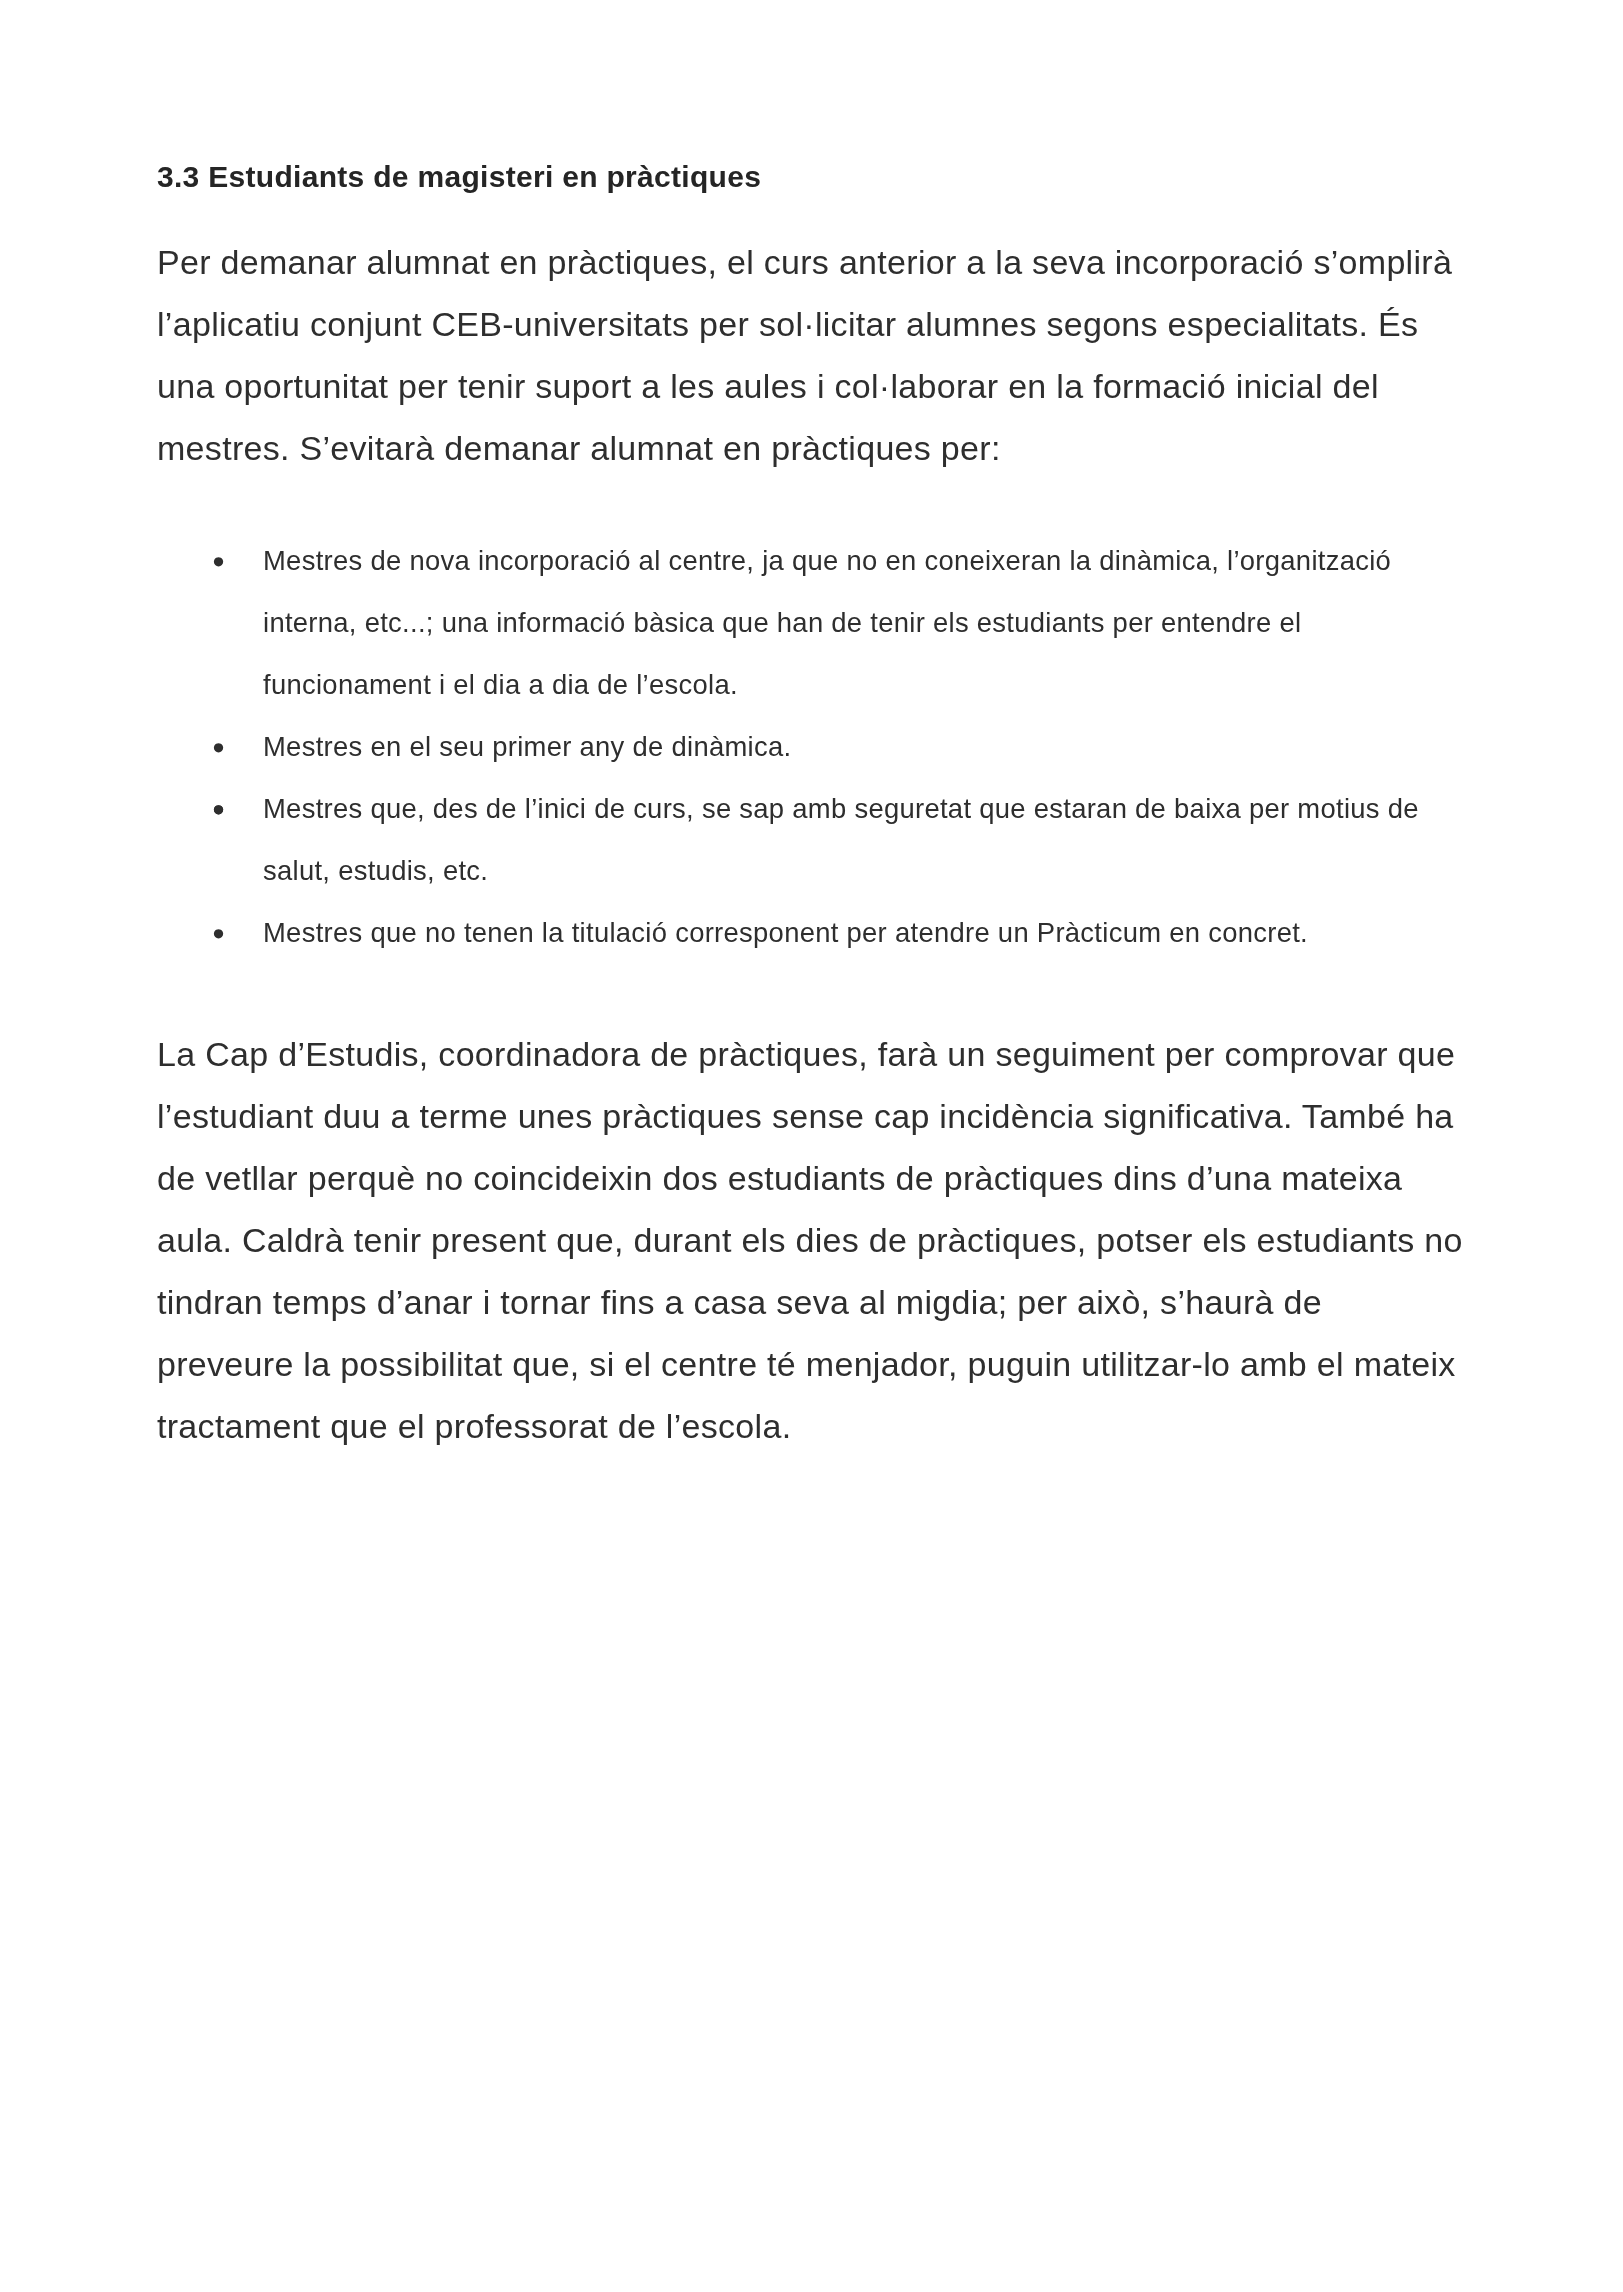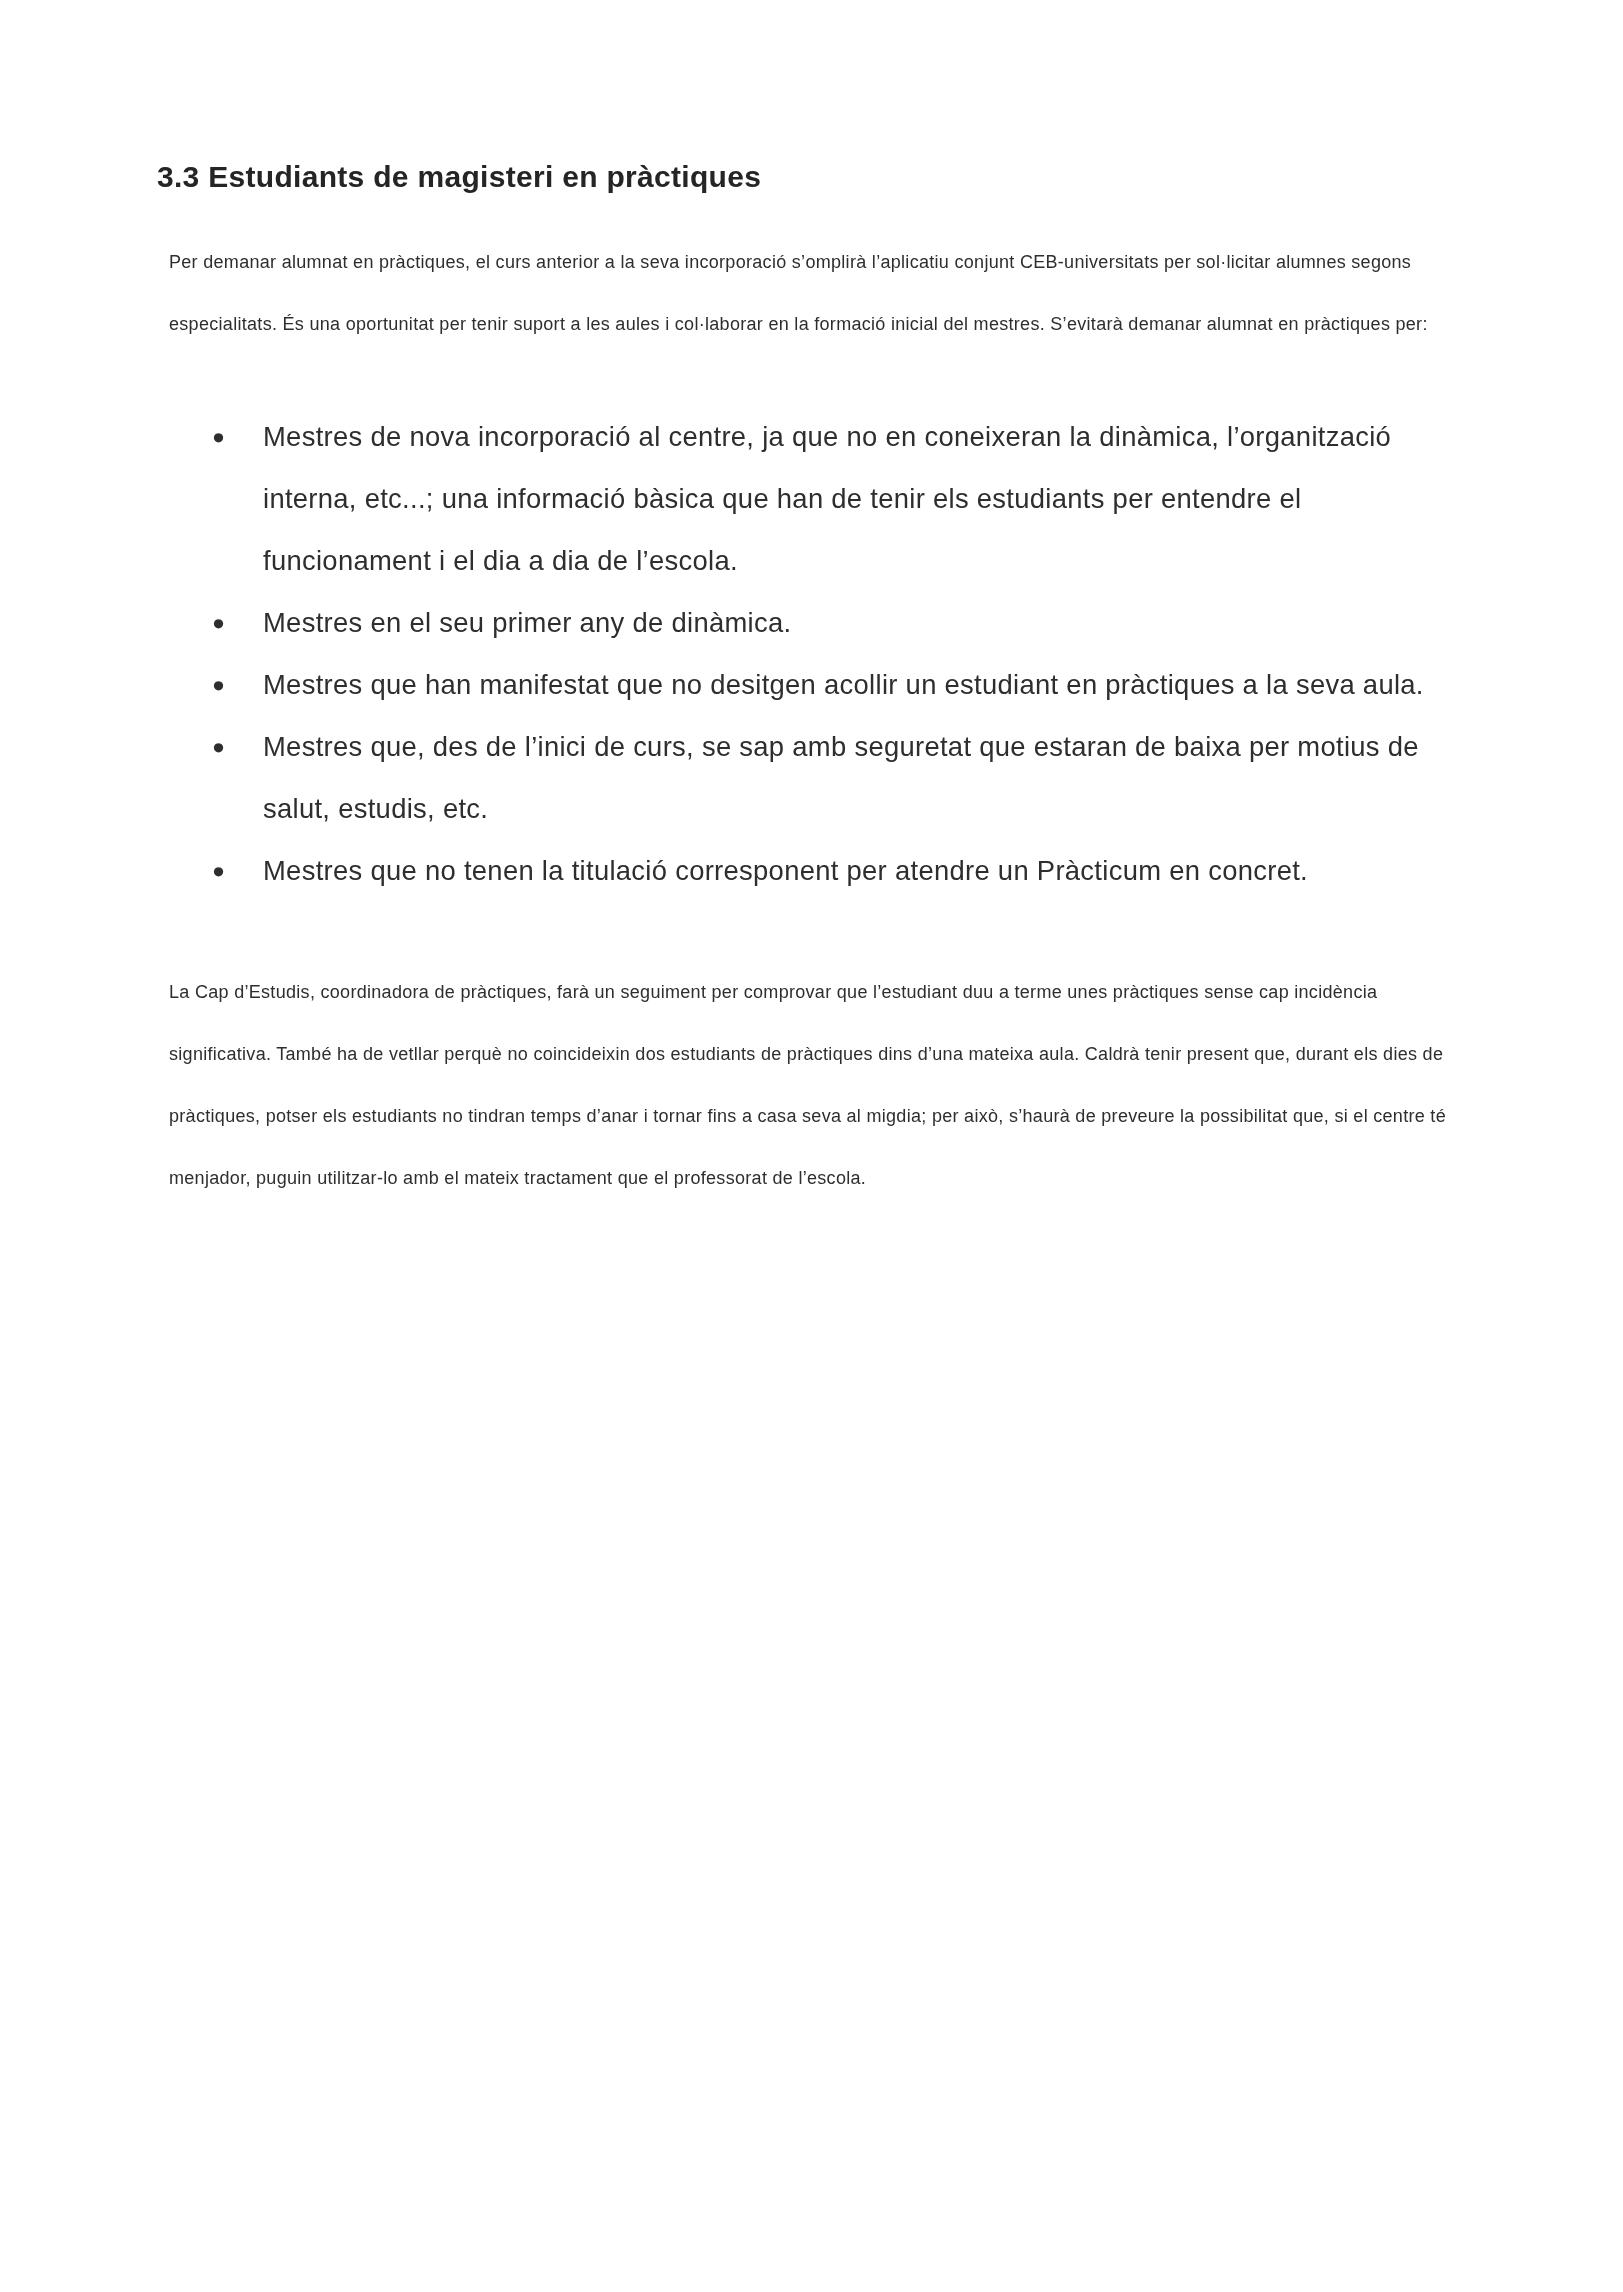--- a/index.html
+++ b/index.html
@@ -19,23 +19,23 @@
     letter-spacing: 0.3px;
   }
   .heading {
     font-size: 30px;
     font-weight: 700;
     color: #252525;
     margin: 0 0 35px 0;
     line-height: 1.3;
   }
   .para {
-    font-size: 18px;
+    font-size: 34px;
     line-height: 62px;
-    margin: 12px;
+    margin: 0;
     text-align: left;
   }
   .intro {
     margin-bottom: 51px;
   }
   .bullet-list {
     margin: 0 0 59px 0;
     padding: 0 0 0 106px;
     list-style: none;
   }
@@ -67,21 +67,20 @@
     <li class="bullet-item">
       <span class="bullet-dot">●</span>
       <span>Mestres de nova incorporació al centre, ja que no en coneixeran la dinàmica, l’organització interna, etc...; una informació bàsica que han de tenir els estudiants per entendre el funcionament i el dia a dia de l’escola.</span>
     </li>
     <li class="bullet-item">
       <span class="bullet-dot">●</span>
       <span>Mestres en el seu primer any de dinàmica.</span>
     </li>
     <li class="bullet-item">
       <span class="bullet-dot">●</span>
-      <span>Mestres que han manifestat que no desitgen acollir un estudiant en pràctiques a la seva aula.</span>
     </li>
     <li class="bullet-item">
       <span class="bullet-dot">●</span>
       <span>Mestres que, des de l’inici de curs, se sap amb seguretat que estaran de baixa per motius de salut, estudis, etc.</span>
     </li>
     <li class="bullet-item">
       <span class="bullet-dot">●</span>
       <span>Mestres que no tenen la titulació corresponent per atendre un Pràcticum en concret.</span>
     </li>
   </ul>

